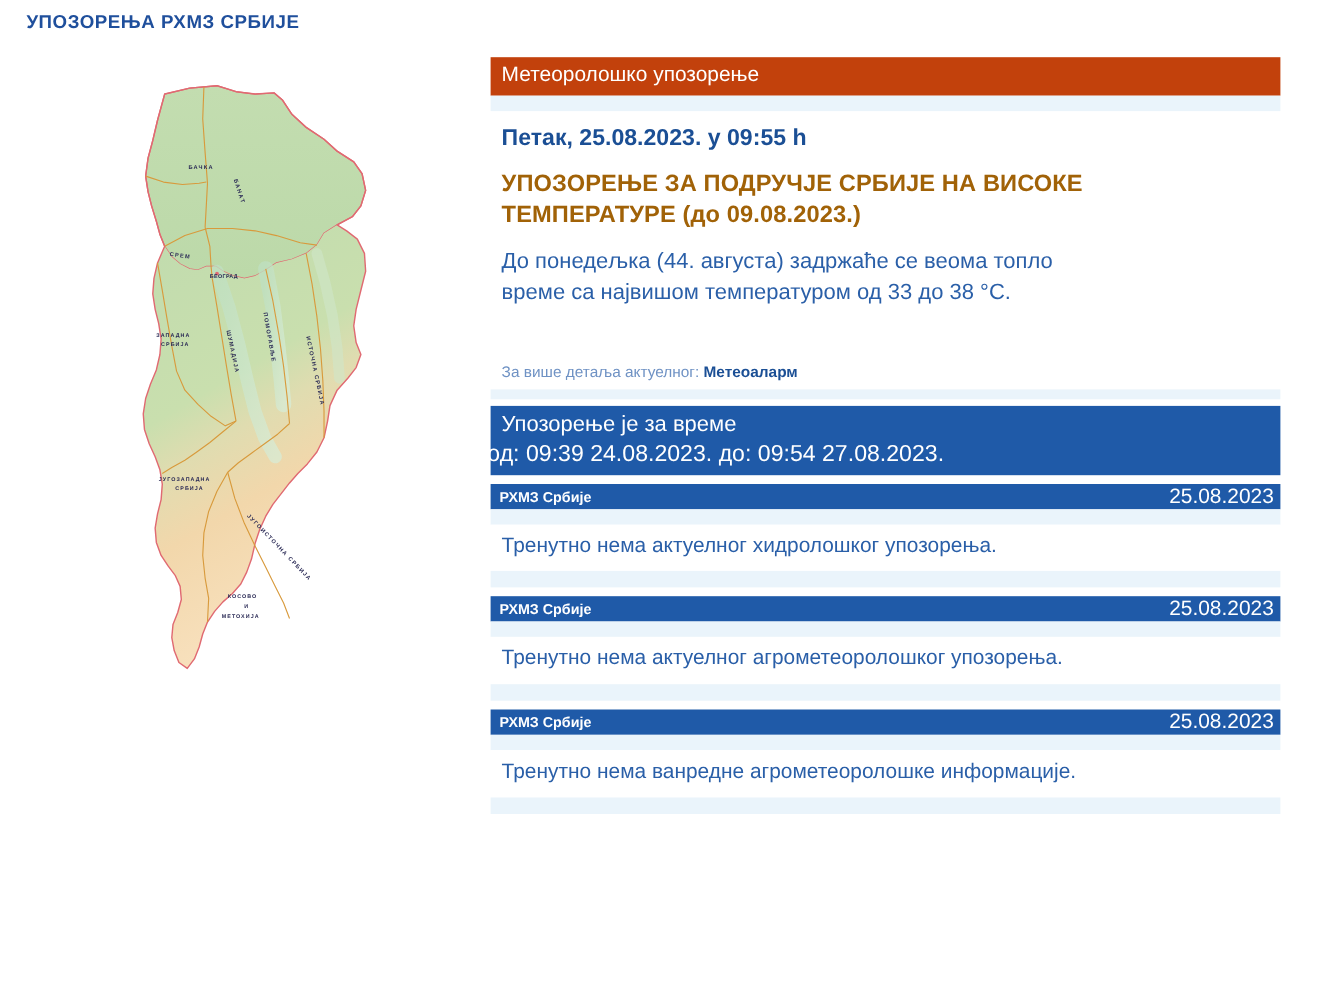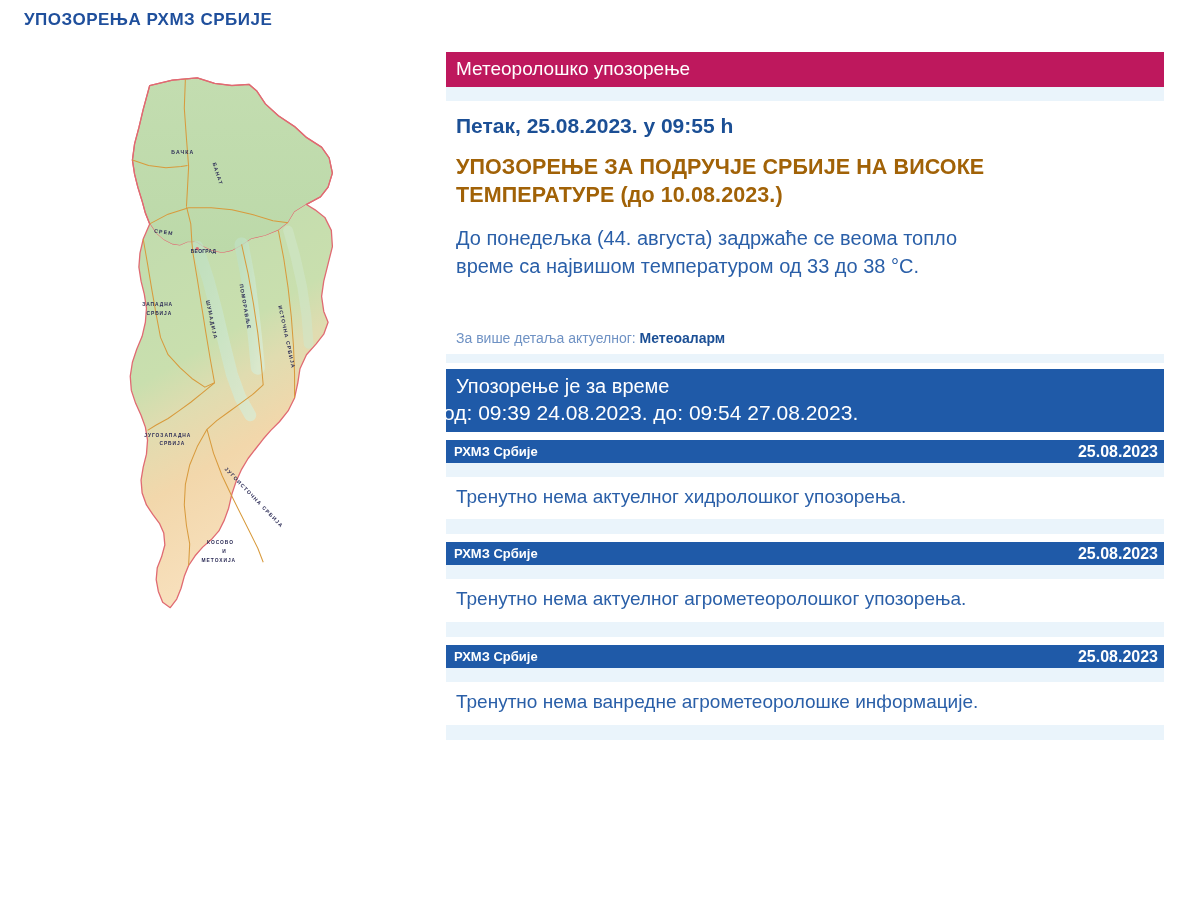--- a/index.html
+++ b/index.html
@@ -49,21 +49,21 @@
 
   
   #panel {
     position: absolute;
     left: 446px;
     top: 52px;
     width: 718px;
   }
 
   .bar-head {
-    background: #be185d;
+    background: #c2410c;
     color: #ffffff;
     font-size: 19px;
     font-weight: normal;
     padding: 6px 0 7px 10px;
     line-height: 1.15;
   }
 
   .tint-band {
     background: #eaf4fb;
     height: 14px;
@@ -133,21 +133,21 @@
     color: #ffffff;
     height: 23px;
     line-height: 19px;
     display: flex;
     align-items: center;
     justify-content: space-between;
     padding: 0 6px 0 8px;
     box-sizing: border-box;
   }
   .note-source { font-size: 13px; font-weight: bold; }
-  .note-date   { font-size: 16px; font-weight: bold; }
+  .note-date   { font-size: 19px; font-weight: normal; }
 
   .note-gap { background: #eaf4fb; height: 14px; }
   .note-body {
     background: #ffffff;
     font-size: 19px;
     color: #2a5fa8;
     padding: 8px 10px 10px 10px;
     line-height: 1.3;
   }
   .note-foot { background: #eaf4fb; height: 15px; }
@@ -275,21 +275,21 @@
 <div id="panel">
 
   <div class="bar-head">Метеоролошко упозорење</div>
 
   <div class="tint-band"></div>
 
   <div class="date-line">Петак, 25.08.2023. у 09:55 h</div>
 
   <div class="headline">
     <div>УПОЗОРЕЊЕ ЗА ПОДРУЧЈЕ СРБИЈЕ НА ВИСОКЕ</div>
-    <div>ТЕМПЕРАТУРЕ (до 10.08.2023.)</div>
+    <div>ТЕМПЕРАТУРЕ (до 09.08.2023.)</div>
   </div>
 
   <div class="body-text">
     <div>До понедељка (44. августа) задржаће се веома топло</div>
     <div>време са највишом температуром од 33 до 38 °C.</div>
   </div>
 
   <div class="more-line">
     <span>За више детаља актуелног:</span>
     <span class="link">Метеоаларм</span>

